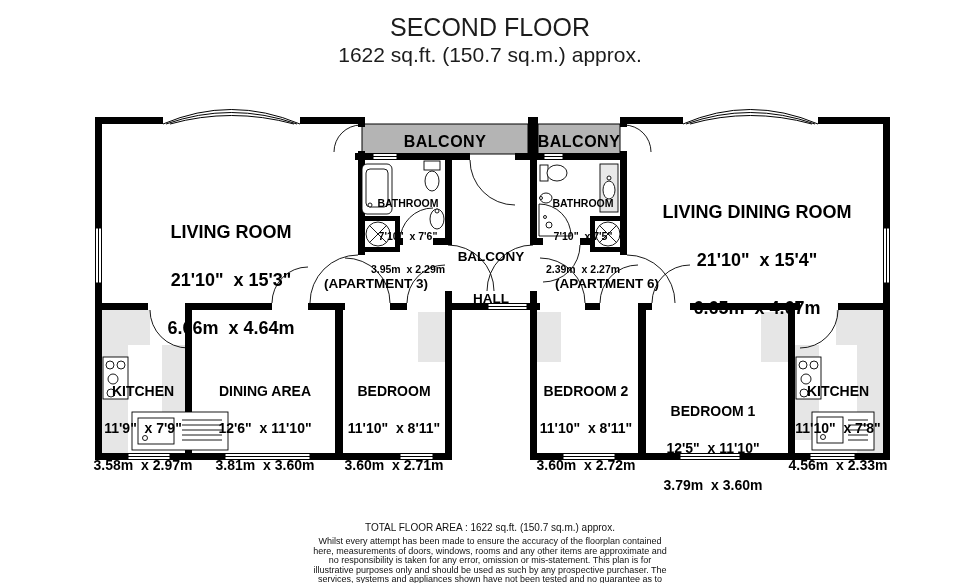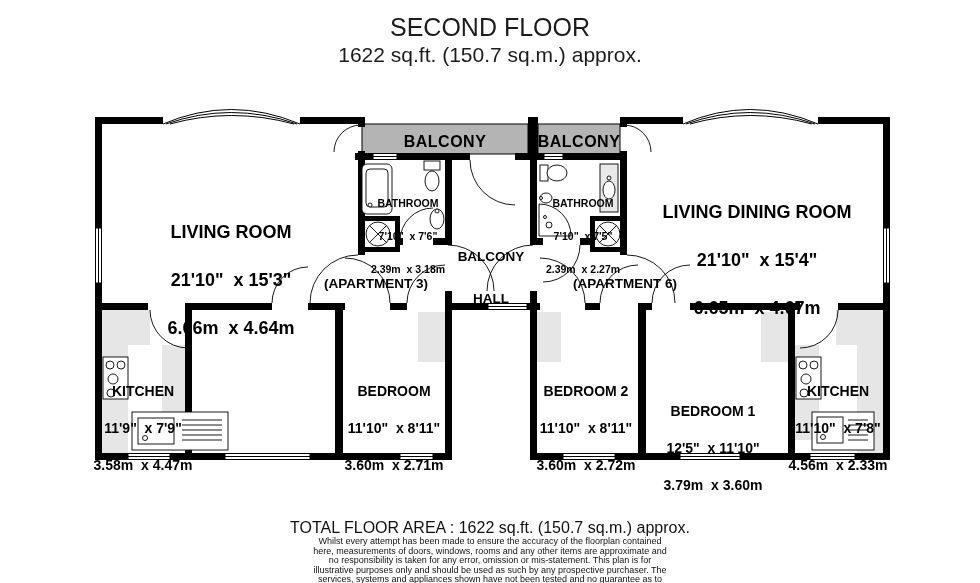--- a/index.html
+++ b/index.html
@@ -12,21 +12,21 @@
   .size-lg{font-size:18px;line-height:16px;}
   .size-md{font-size:14px;line-height:12.4px;}
   .size-sm{font-size:10.5px;line-height:11px;}
   .balcony-label{font-size:16px;letter-spacing:.5px;}
   .hall-label{font-size:13.5px;line-height:14px;}
   .apt-label{font-size:13.5px;}
   #title{position:absolute;top:12px;left:0;width:100%;text-align:center;z-index:3;color:#1c1c1c;}
   #title .t1{font-size:25px;line-height:30px;}
   #title .t2{font-size:21px;line-height:26px;}
   #footer{position:absolute;top:521px;left:0;width:100%;text-align:center;z-index:3;color:#111;}
-  #footer .area{font-size:16px;line-height:13px;}
+  #footer .area{font-size:10px;line-height:13px;}
   #footer .disc{width:356px;margin:3px auto 0;font-size:9px;line-height:9.6px;}
 </style>
 </head>
 <body>
 
 <div id="page">
 
   <div id="title">
     <div class="t1">SECOND FLOOR</div>
     <div class="t2">1622 sq.ft. (150.7 sq.m.) approx.</div>
@@ -262,39 +262,44 @@
       <div>6.66m  x 4.64m</div>
     </div>
     <div class="rlabel size-lg" style="left:757px;top:172px">
       <div>LIVING DINING ROOM</div>
       <div>21'10"  x 15'4"</div>
       <div>6.65m  x 4.67m</div>
     </div>
     <div class="rlabel size-sm" style="left:408px;top:176px">
       <div>BATHROOM</div>
       <div>7'10"  x 7'6"</div>
-      <div>2.39m  x 3.18m</div>
+      <div>3.95m  x 2.29m</div>
     </div>
     <div class="rlabel size-sm" style="left:583px;top:176px">
       <div>BATHROOM</div>
       <div>7'10"  x 7'5"</div>
       <div>2.39m  x 2.27m</div>
     </div>
 
     <div class="rlabel hall-label" style="left:491px;top:222px">
       <div>BALCONY</div>
       <div>HALL</div>
     </div>
     <div class="rlabel apt-label" style="left:376px;top:276px">(APARTMENT 3)</div>
-    <div class="rlabel apt-label" style="left:625px;top:276px">(APARTMENT 6)</div>
+    <div class="rlabel apt-label" style="left:607px;top:276px">(APARTMENT 6)</div>
 
     <div class="rlabel size-md" style="left:143px;top:360px">
       <div>KITCHEN</div>
       <div>11'9"  x 7'9"</div>
-      <div>3.58m  x 4.47m</div>
+      <div>3.58m  x 2.97m</div>
+    </div>
+    <div class="rlabel size-md" style="left:265px;top:360px">
+      <div>DINING AREA</div>
+      <div>12'6"  x 11'10"</div>
+      <div>3.81m  x 3.60m</div>
     </div>
     <div class="rlabel size-md" style="left:394px;top:360px">
       <div>BEDROOM</div>
       <div>11'10"  x 8'11"</div>
       <div>3.60m  x 2.71m</div>
     </div>
     <div class="rlabel size-md" style="left:586px;top:360px">
       <div>BEDROOM 2</div>
       <div>11'10"  x 8'11"</div>
       <div>3.60m  x 2.72m</div>

